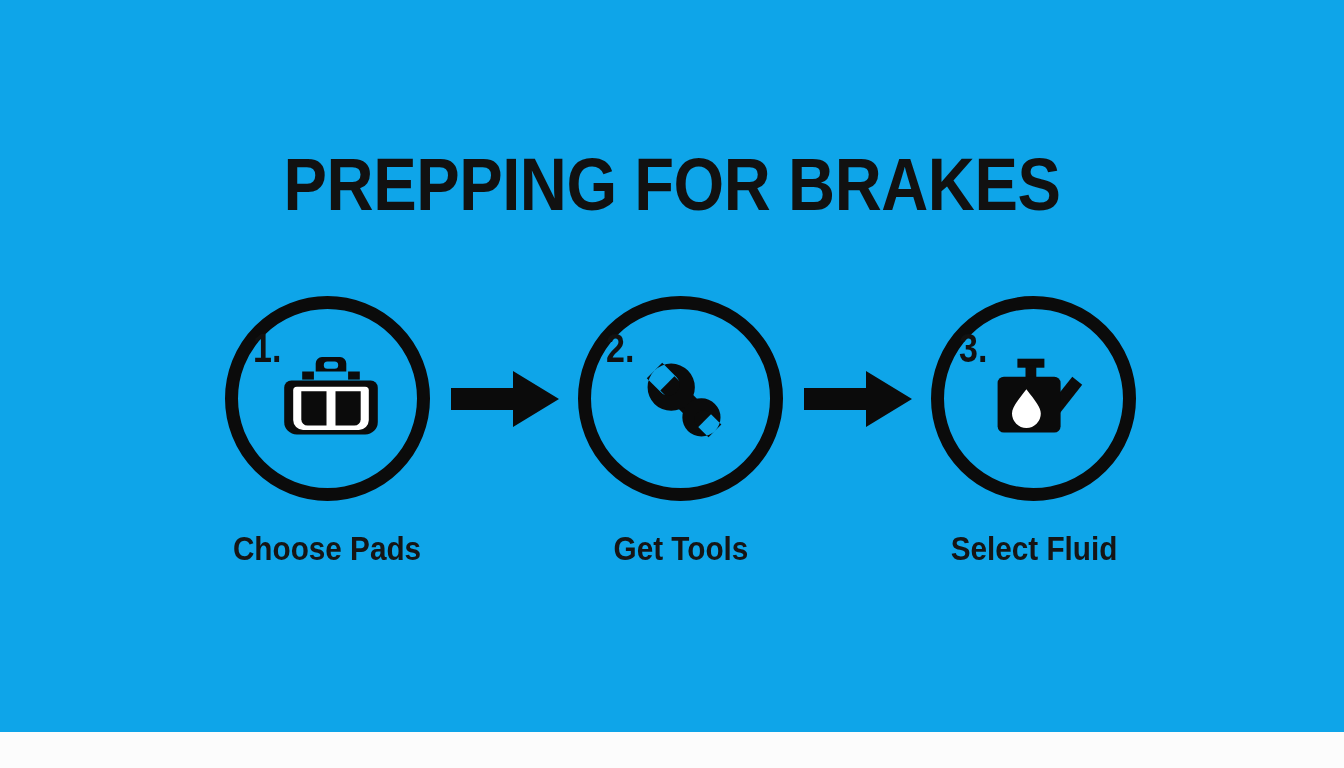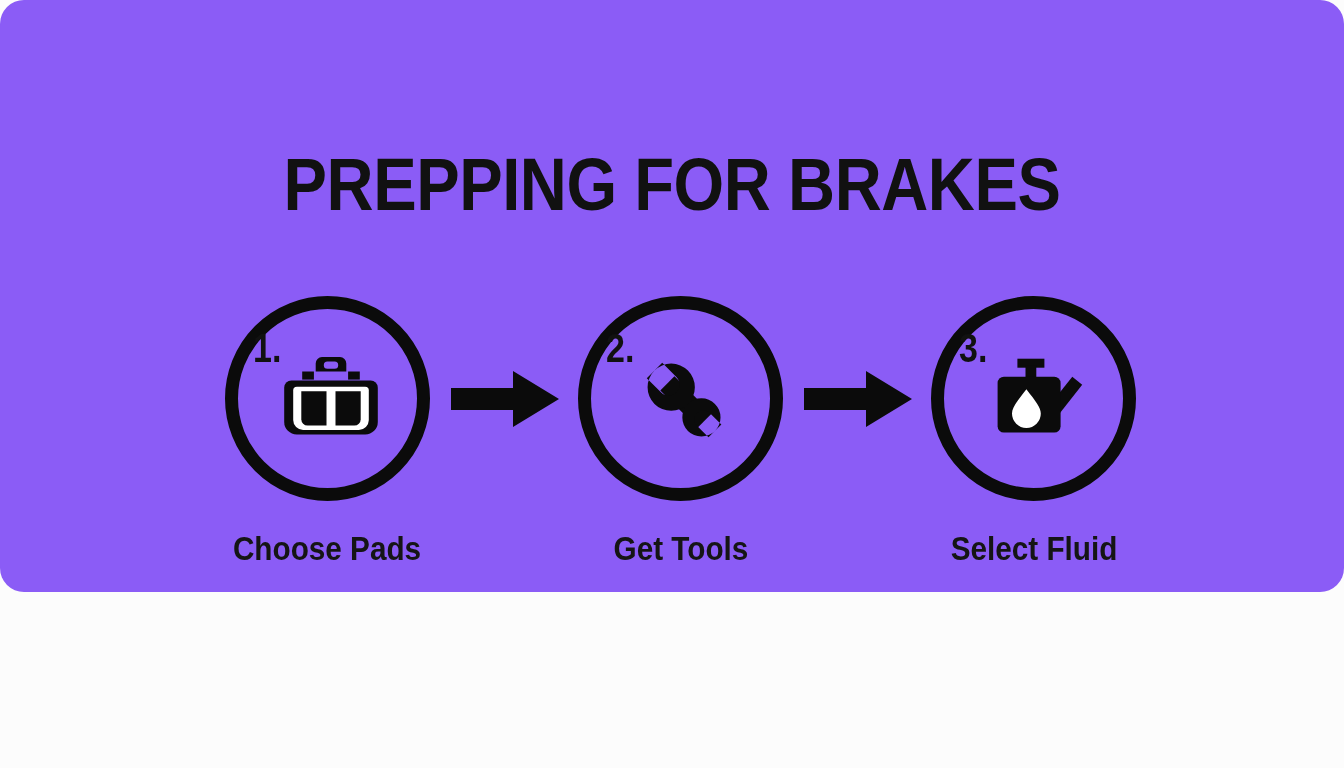--- a/index.html
+++ b/index.html
@@ -11,23 +11,22 @@
     width: 1344px;
     height: 768px;
     background: #fcfcfc;
     font-family: "Liberation Sans", "DejaVu Sans", sans-serif;
     overflow: hidden;
   }
 
   #infographic {
     position: relative;
     width: 1344px;
-    height: 592px;
-    background: #8b5cf6;
-    border-radius: 24px;
+    height: 732px;
+    background: #0ea5e9;
   }
 
   
   .title {
     position: absolute;
     left: 0;
     top: 146px;
     width: 1344px;
     text-align: center;
     font-family: "Liberation Sans Narrow", "Liberation Sans", sans-serif;

